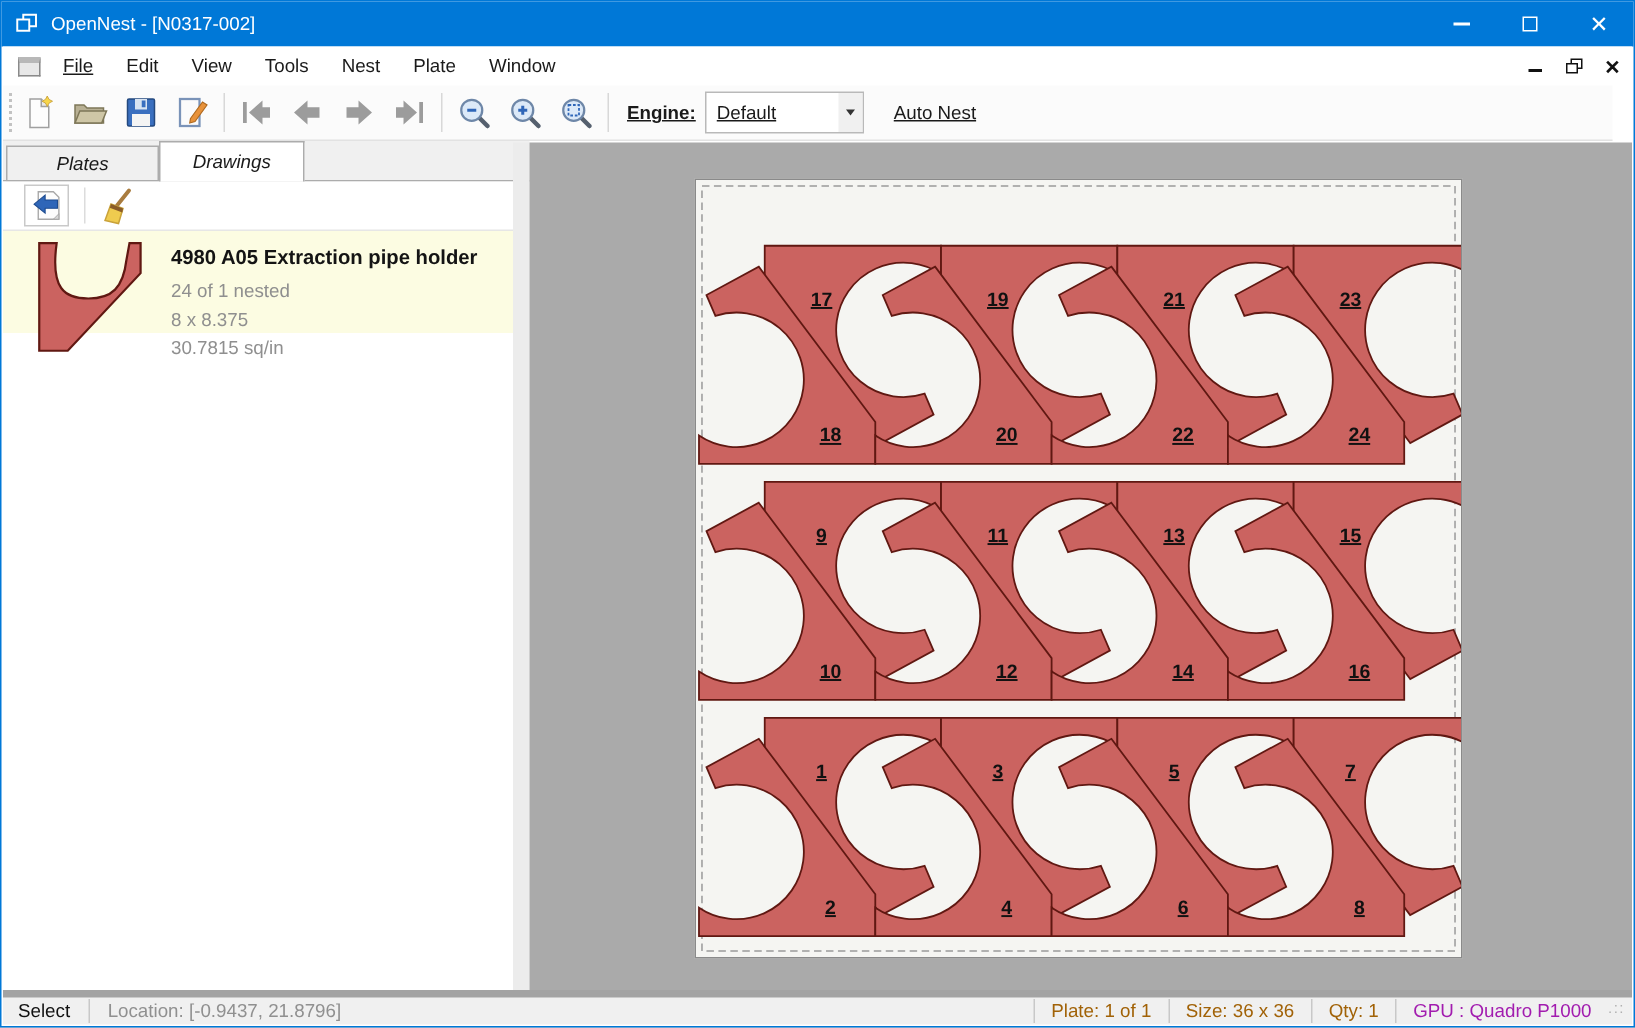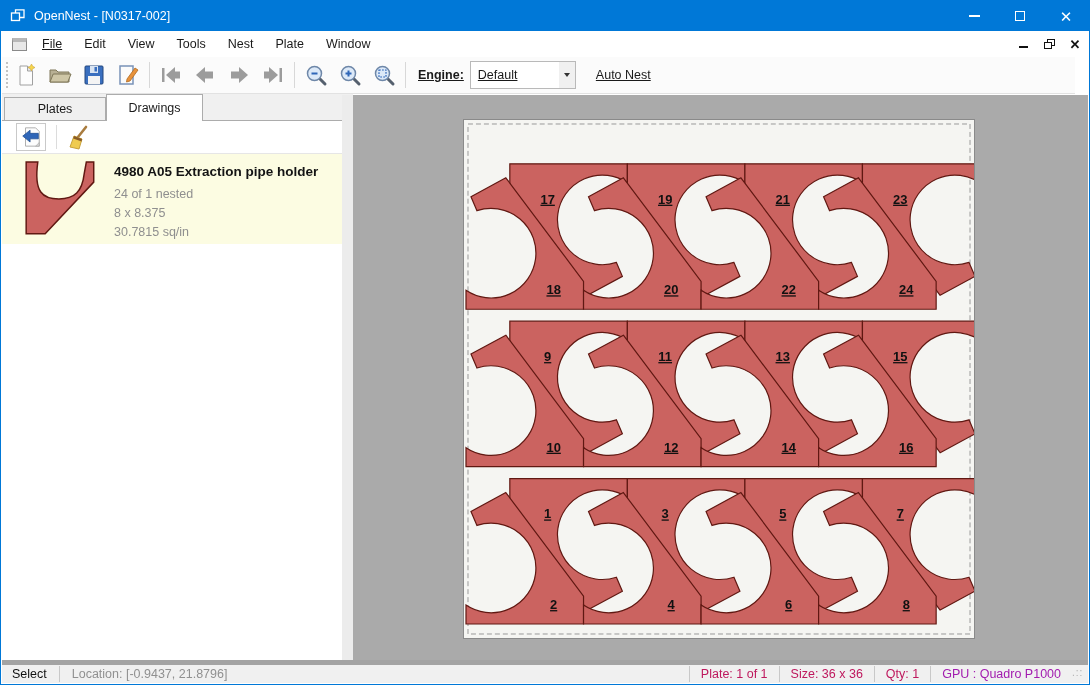--- a/index.html
+++ b/index.html
@@ -36,49 +36,49 @@
   .tbtn { width:34px; height:30px; display:flex; align-items:center; justify-content:center; }
   .tsep { width:1px; height:26px; background:#d8d8d8; margin:0 4px; }
   .engine-label { font-weight:700; margin:0 6px 0 8px; }
   .combo { width:106px; height:28px; background:#fff; border:1px solid #b9b9b9; display:flex; align-items:center; }
   .combo .val { flex:1; padding-left:7px; }
   .combo .dd { width:16px; height:100%; background:#f0f0f0; display:flex; align-items:center; justify-content:center; }
   .combo .dd i { width:0; height:0; border-left:3.5px solid transparent; border-right:3.5px solid transparent; border-top:4px solid #333; }
   .autonest { margin-left:12px; padding:5px 8px; }
 
   
-  .tabstrip { position:absolute; left:1px; top:93px; width:351px; height:27px; background:#f0f0f0; border-bottom:1px solid #acacac; }
+  .tabstrip { position:absolute; left:1px; top:93px; width:351px; height:27px; background:#f0f0f0; border-bottom:1px solid #acacac;font-style:italic; }
   .tab { position:absolute; top:3px; height:24px; display:flex; align-items:center; justify-content:center; background:#f0f0f0; border:1px solid #acacac; }
   .tab.plates { left:2px; width:102px; }
   .tab.drawings { left:104px; width:97px; top:0; height:27px; background:#fff; border-bottom:none; z-index:2; }
   .panel { position:absolute; left:1px; top:120px; width:340px; bottom:24px; background:#fff; }
   .splitter { position:absolute; left:341px; top:94px; width:11px; bottom:24px; background:#ececec; }
   .panel-toolbar { height:33px; border-bottom:1px solid #e6e6e6; display:flex; align-items:center; }
   .pt-btn { width:30px; height:28px; margin-left:14px; border:1px solid #c9c9c9; background:#fff; display:flex; align-items:center; justify-content:center; }
   .pt-sep { width:1px; height:24px; background:#dcdcdc; margin:0 8px 0 10px; }
   .pt-broom { width:28px; height:28px; display:flex; align-items:center; justify-content:center; }
-  .drawing-item { height:90px; background:#fcfce2; display:flex; padding:7px 0 8px 22px; }
+  .drawing-item { height:68px; background:#fcfce2; display:flex; padding:7px 0 8px 22px; }
   .thumb { width:74px; height:76px; }
   .meta { margin-left:16px; padding-top:3px; }
   .meta .t { font-size:13.5px; font-weight:700; color:#141414; margin-bottom:6px; }
   .meta .m { color:#8f8f8f; font-size:12.5px; line-height:19px; }
 
   
   .canvas { position:absolute; left:352px; top:94px; right:1px; bottom:24px; background:#aaaaaa; }
   .plate { position:absolute; left:110px; top:24px; width:512px; height:520px; background:#f5f5f2; border:1px solid #8a8a8a; }
   .plate svg { position:absolute; inset:0; }
   .pnum { font:700 13px "Liberation Sans", sans-serif; fill:#111; text-anchor:middle; text-decoration:underline; }
 
   
   .statusbar { position:absolute; left:1px; right:1px; bottom:1px; height:23px; background:#f0f0f0; border-top:5px solid #a3a3a3; display:flex; align-items:center; }
   .sb-sep { width:1px; height:16px; background:#c8c8c8; }
   .sb-mode { padding:0 12px 0 10px; color:#111; }
   .sb-loc { padding:0 12px; color:#909090; }
   .sb-spring { flex:1; }
-  .sb-cell { padding:0 11px; color:#be185d; }
+  .sb-cell { padding:0 11px; color:#a16207; }
   .sb-gpu { padding:0 11px; color:#a21caf; }
   .sb-grip { width:14px; height:14px; margin-right:2px; color:#b0b0b0; font-size:10px; letter-spacing:1px; }
 </style>
 </head>
 <body>
 
 <div id="window">
 
   <div class="titlebar">
     <svg class="app-icon" viewBox="0 0 16 16">

